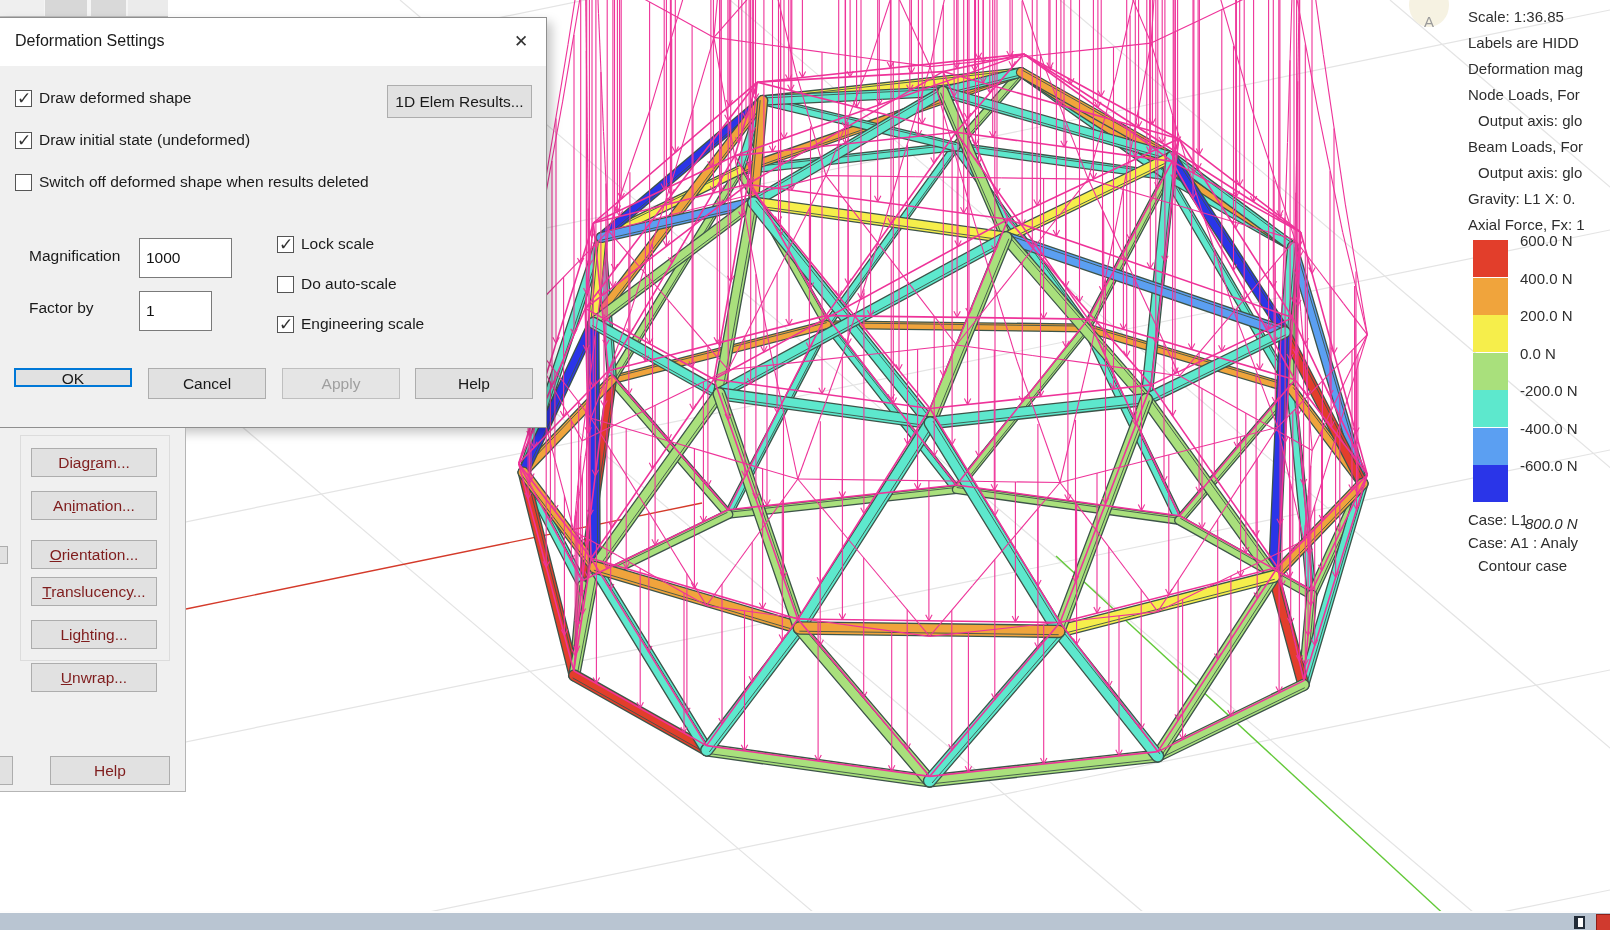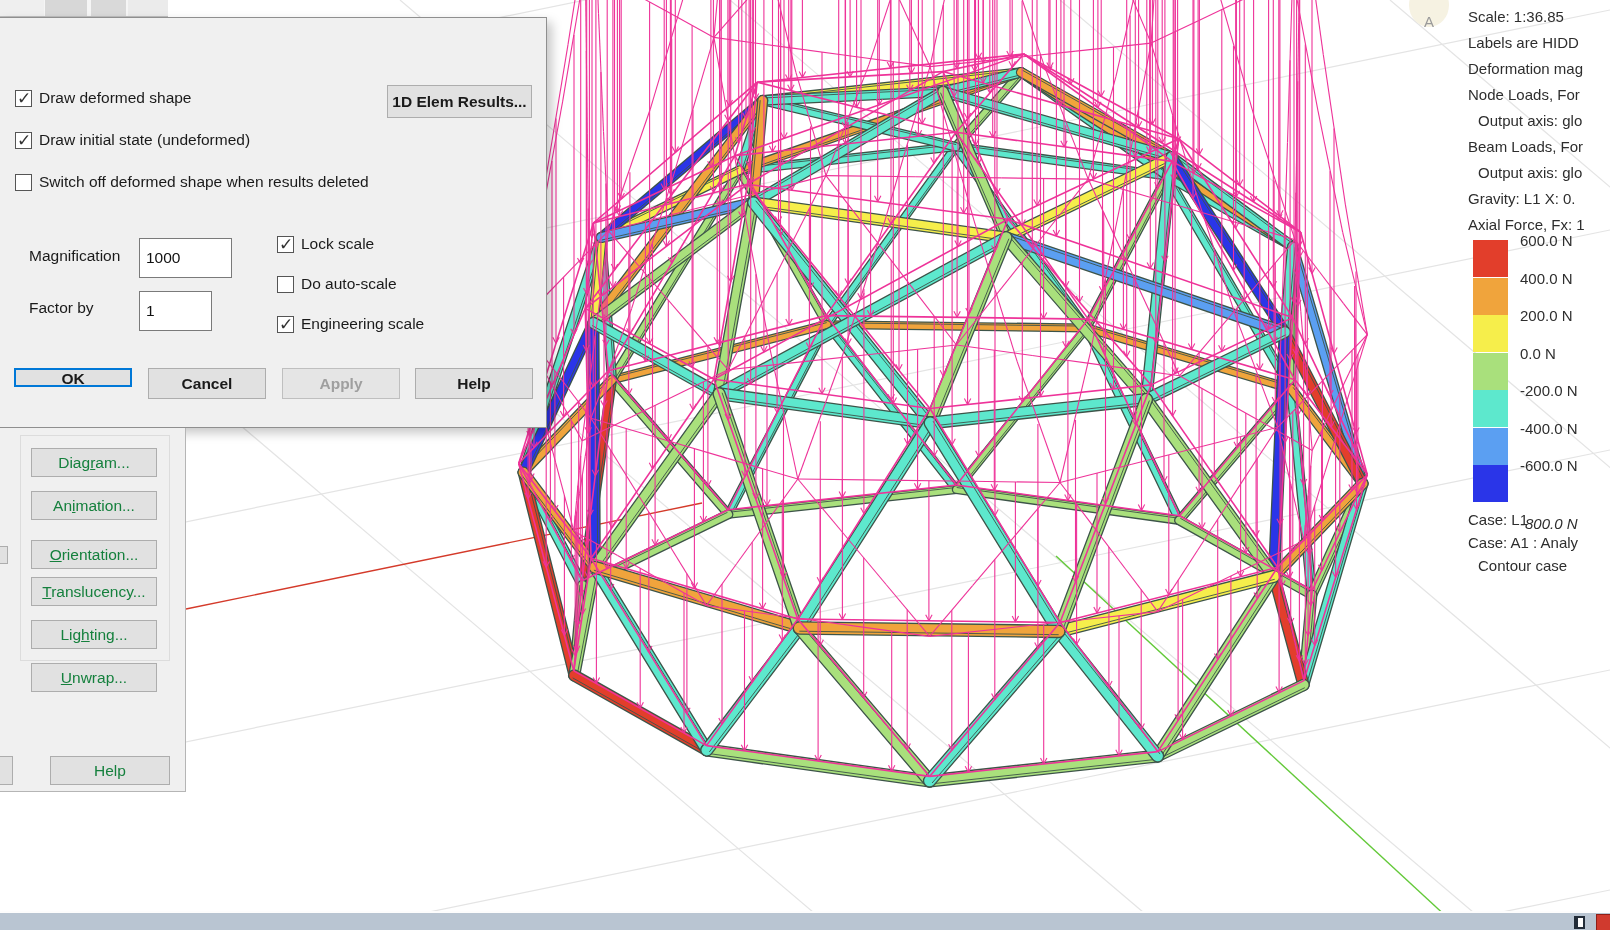--- a/index.html
+++ b/index.html
@@ -19,37 +19,37 @@
     box-shadow:5px 5px 10px rgba(0,0,0,.22); }
   .dlg-title { position:relative; height:48px; background:#fff; }
   .dlg-title .t { position:absolute; left:16px; top:14px; font-size:16px; color:#1a1a1a; }
   .dlg-close { position:absolute; right:12px; top:11px; width:26px; height:26px;
     text-align:center; line-height:26px; font-size:17px; color:#333; cursor:pointer; }
   .cb { position:absolute; width:17px; height:17px; background:#fff; border:1px solid #555; }
   .cb.on:after { content:"✓"; position:absolute; left:1px; top:-3px; font-size:17px; color:#333; }
   .lbl { position:absolute; font-size:15.5px; color:#1a1a1a; white-space:nowrap; }
   .btn { position:absolute; background:#e1e1e1; border:1px solid #adadad;
     font-size:15.5px; color:#1a1a1a; text-align:center; cursor:pointer;
-    font-family:"Liberation Sans", sans-serif;font-weight:bold; }
+    font-family:"Liberation Sans", sans-serif; }
   .btn.default { border:2px solid #0078d7; }
   .btn.disabled { color:#9f9f9f; background:#e5e5e5; border-color:#bfbfbf; }
   .groupbox { position:absolute; border:1px solid #d5d5d5; }
   .groupbox .cap { position:absolute; left:10px; top:-10px; background:#f0f0f0;
     padding:0 4px; font-size:15px; color:#1a1a1a; }
   .tbox { position:absolute; border:1px solid #7a7a7a; background:#fff;
     font-size:15.5px; color:#111; padding:19px 6px;
     font-family:"Liberation Sans", sans-serif; }
 
   
   .panel { position:absolute; left:0; top:428px; width:186px; height:364px;
     background:#f0f0f0; border-right:1px solid #b5b5b5; border-bottom:1px solid #b5b5b5; }
   .panel .inner-box { position:absolute; left:20px; top:7px; width:150px; height:226px;
     border:1px solid #dcdcdc; }
   .pbtn { position:absolute; left:31px; width:126px; height:29px; background:#e1e1e1;
-    border:1px solid #adadad; font-size:15.5px; color:#15803d; text-align:center;
+    border:1px solid #adadad; font-size:15.5px; color:#7f1d1d; text-align:center;
     line-height:27px; cursor:pointer; }
   .pbtn u { text-decoration:underline; }
   .sliver { position:absolute; background:#e1e1e1; border:1px solid #adadad; }
 
   
   .legend { position:absolute; left:1468px; top:4px; width:150px; color:#2e2e2e; }
   .leg-line { font-size:15px; line-height:26px; white-space:nowrap; }
   .leg-line.ind { padding-left:10px; }
   .scale-swatch { position:absolute; left:5px; width:35px; height:37px; }
   .scale-label { position:absolute; left:52px; font-size:15px; white-space:nowrap;
@@ -1741,20 +1741,24 @@
         <div class="scale-label" style="top: 519px; font-style: italic;">-800.0 N</div>
       </div>
     <div class="leg-footer" id="leg-footer">
         <div class="leg-line">Case: L1</div>
         <div class="leg-line">Case: A1 : Analy</div>
         <div class="leg-line ind">Contour case</div>
       </div>
   </div>
 
   <div class="dialog">
+    <div class="dlg-title">
+      <span class="t">Deformation Settings</span>
+      <span class="dlg-close">✕</span>
+    </div>
 
     <span class="cb on" style="left:16px;top:72px"></span>
     <span class="lbl" style="left:40px;top:71px">Draw deformed shape</span>
 
     <button class="btn" style="left:388px;top:67px;width:145px;height:33px">1D Elem Results...</button>
 
     <span class="cb on" style="left:16px;top:114px"></span>
     <span class="lbl" style="left:40px;top:113px">Draw initial state (undeformed)</span>
 
     <span class="cb" style="left:16px;top:156px"></span>

